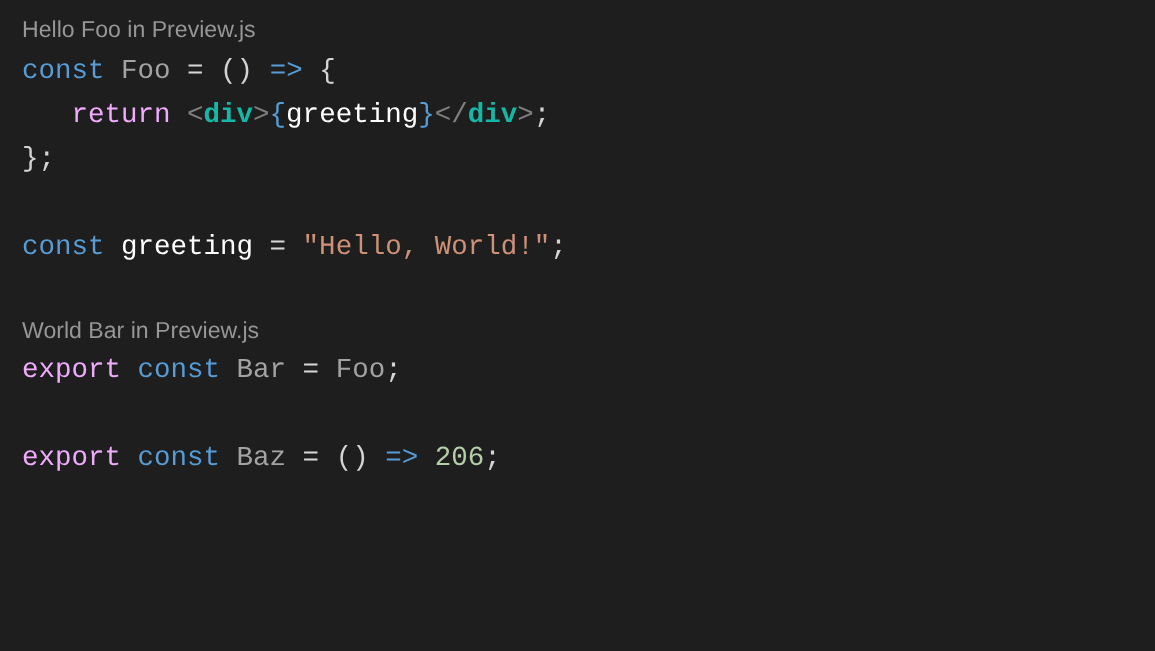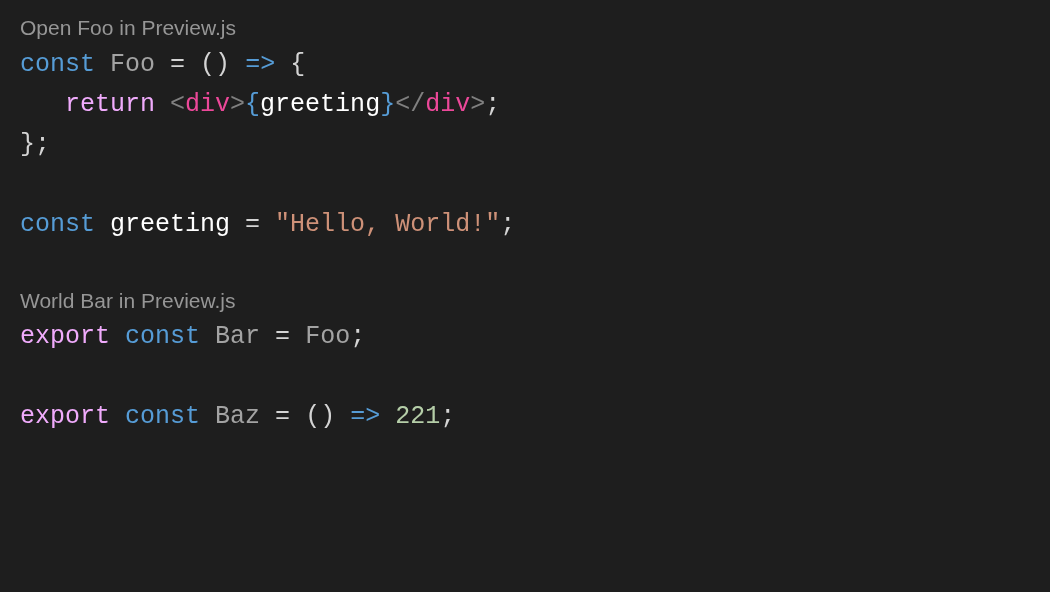--- a/index.html
+++ b/index.html
@@ -26,42 +26,42 @@
       font-size: 25px;
       line-height: 1.6;
     }
     .gap { height: 40px; }
     .tok-keyword { color: #569cd6; } 
     .tok-export  { color: #f0abfc; } 
     .tok-fn      { color: #a3a3a3; } 
     .tok-var     { color: #ffffff; } 
     .tok-punc    { color: #d4d4d4; }
     .tok-tag     { color: #808080; }
-    .tok-tagname { color: #ec4899; }
+    .tok-tagname { color: #14b8a6; font-weight: bold; }
     .tok-brace   { color: #569cd6; }
     .tok-num     { color: #b5cea8; }
     .tok-str     { color: #ce9178; }
     .tok-arrow   { color: #569cd6; }
   </style>
 </head>
 <body>
 
-<div class="codelens">Open Foo in Preview.js</div>
+<div class="codelens">Hello Foo in Preview.js</div>
 
 <div class="code-line"><span class="tok-keyword">const</span><span> </span><span class="tok-fn">Foo</span><span> </span><span class="tok-punc">=</span><span> </span><span class="tok-punc">()</span><span> </span><span class="tok-arrow">=&gt;</span><span> </span><span class="tok-punc">{</span></div>
 
 <div class="code-line"><span>   </span><span class="tok-export">return</span><span> </span><span class="tok-tag">&lt;</span><span class="tok-tagname">div</span><span class="tok-tag">&gt;</span><span class="tok-brace">{</span><span class="tok-var">greeting</span><span class="tok-brace">}</span><span class="tok-tag">&lt;/</span><span class="tok-tagname">div</span><span class="tok-tag">&gt;</span><span class="tok-punc">;</span></div>
 
 <div class="code-line"><span class="tok-punc">}</span><span class="tok-punc">;</span></div>
 
 <div class="gap"></div>
 
 <div class="code-line"><span class="tok-keyword">const</span><span> </span><span class="tok-var">greeting</span><span> </span><span class="tok-punc">=</span><span> </span><span class="tok-str">"Hello, World!"</span><span class="tok-punc">;</span></div>
 
 <div class="gap"></div>
 
 <div class="codelens">World Bar in Preview.js</div>
 
 <div class="code-line"><span class="tok-export">export</span><span> </span><span class="tok-keyword">const</span><span> </span><span class="tok-fn">Bar</span><span> </span><span class="tok-punc">=</span><span> </span><span class="tok-fn">Foo</span><span class="tok-punc">;</span></div>
 
 <div class="gap"></div>
 
-<div class="code-line"><span class="tok-export">export</span><span> </span><span class="tok-keyword">const</span><span> </span><span class="tok-fn">Baz</span><span> </span><span class="tok-punc">=</span><span> </span><span class="tok-punc">()</span><span> </span><span class="tok-arrow">=&gt;</span><span> </span><span class="tok-num">221</span><span class="tok-punc">;</span></div>
+<div class="code-line"><span class="tok-export">export</span><span> </span><span class="tok-keyword">const</span><span> </span><span class="tok-fn">Baz</span><span> </span><span class="tok-punc">=</span><span> </span><span class="tok-punc">()</span><span> </span><span class="tok-arrow">=&gt;</span><span> </span><span class="tok-num">206</span><span class="tok-punc">;</span></div>
 
 </body></html>

